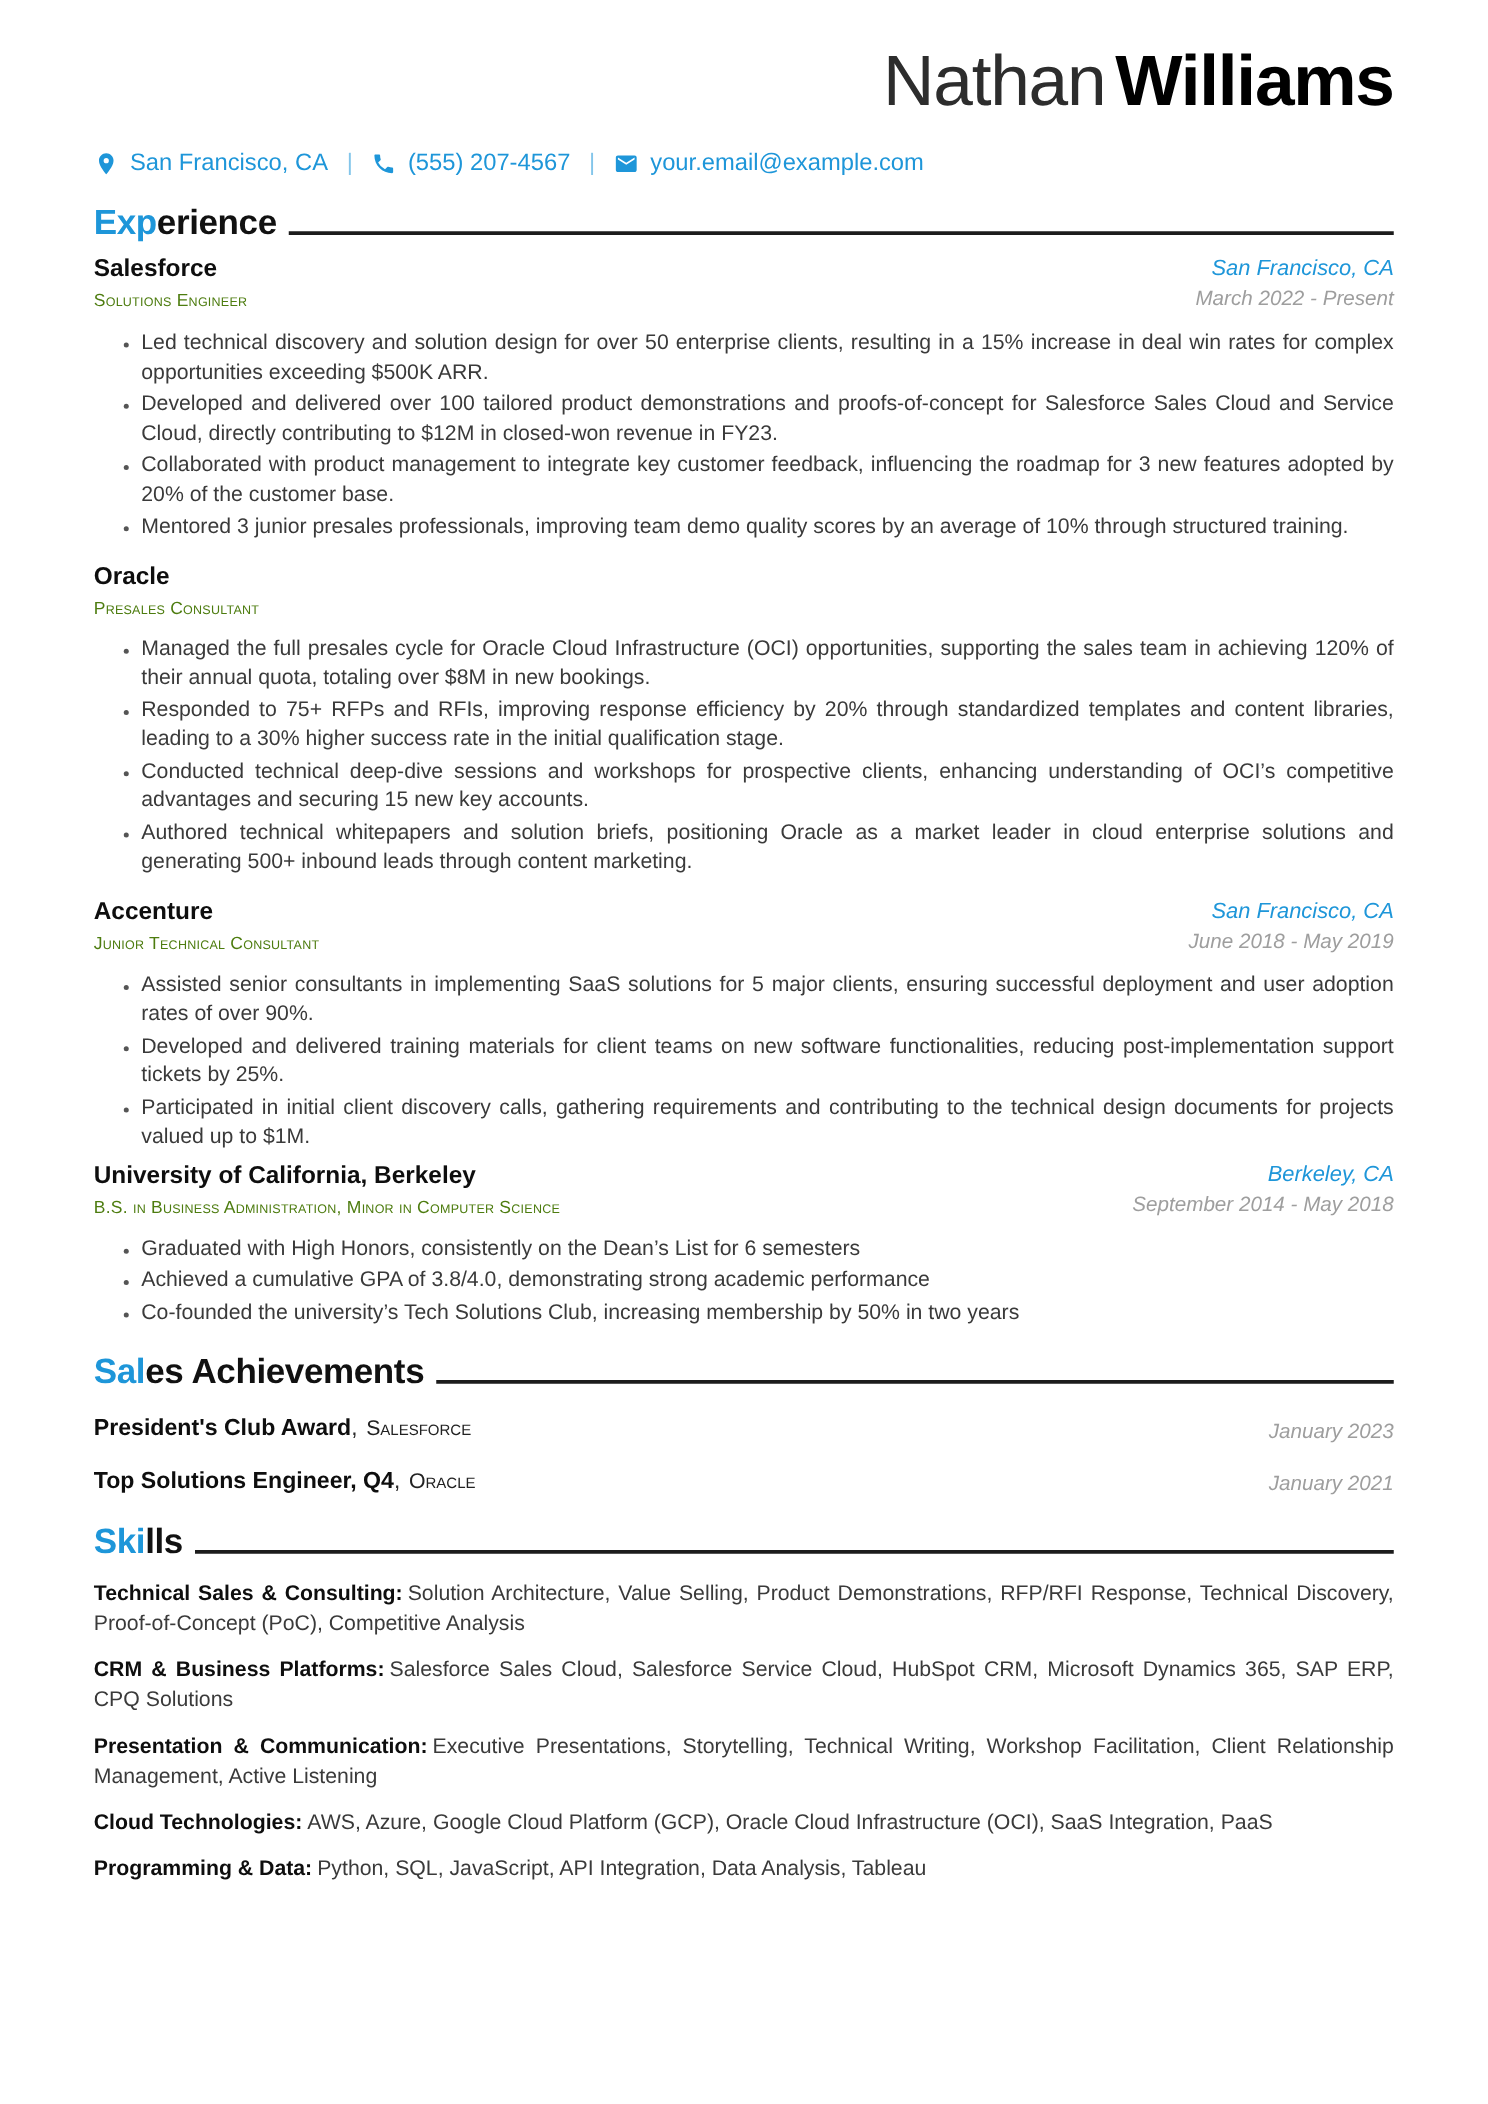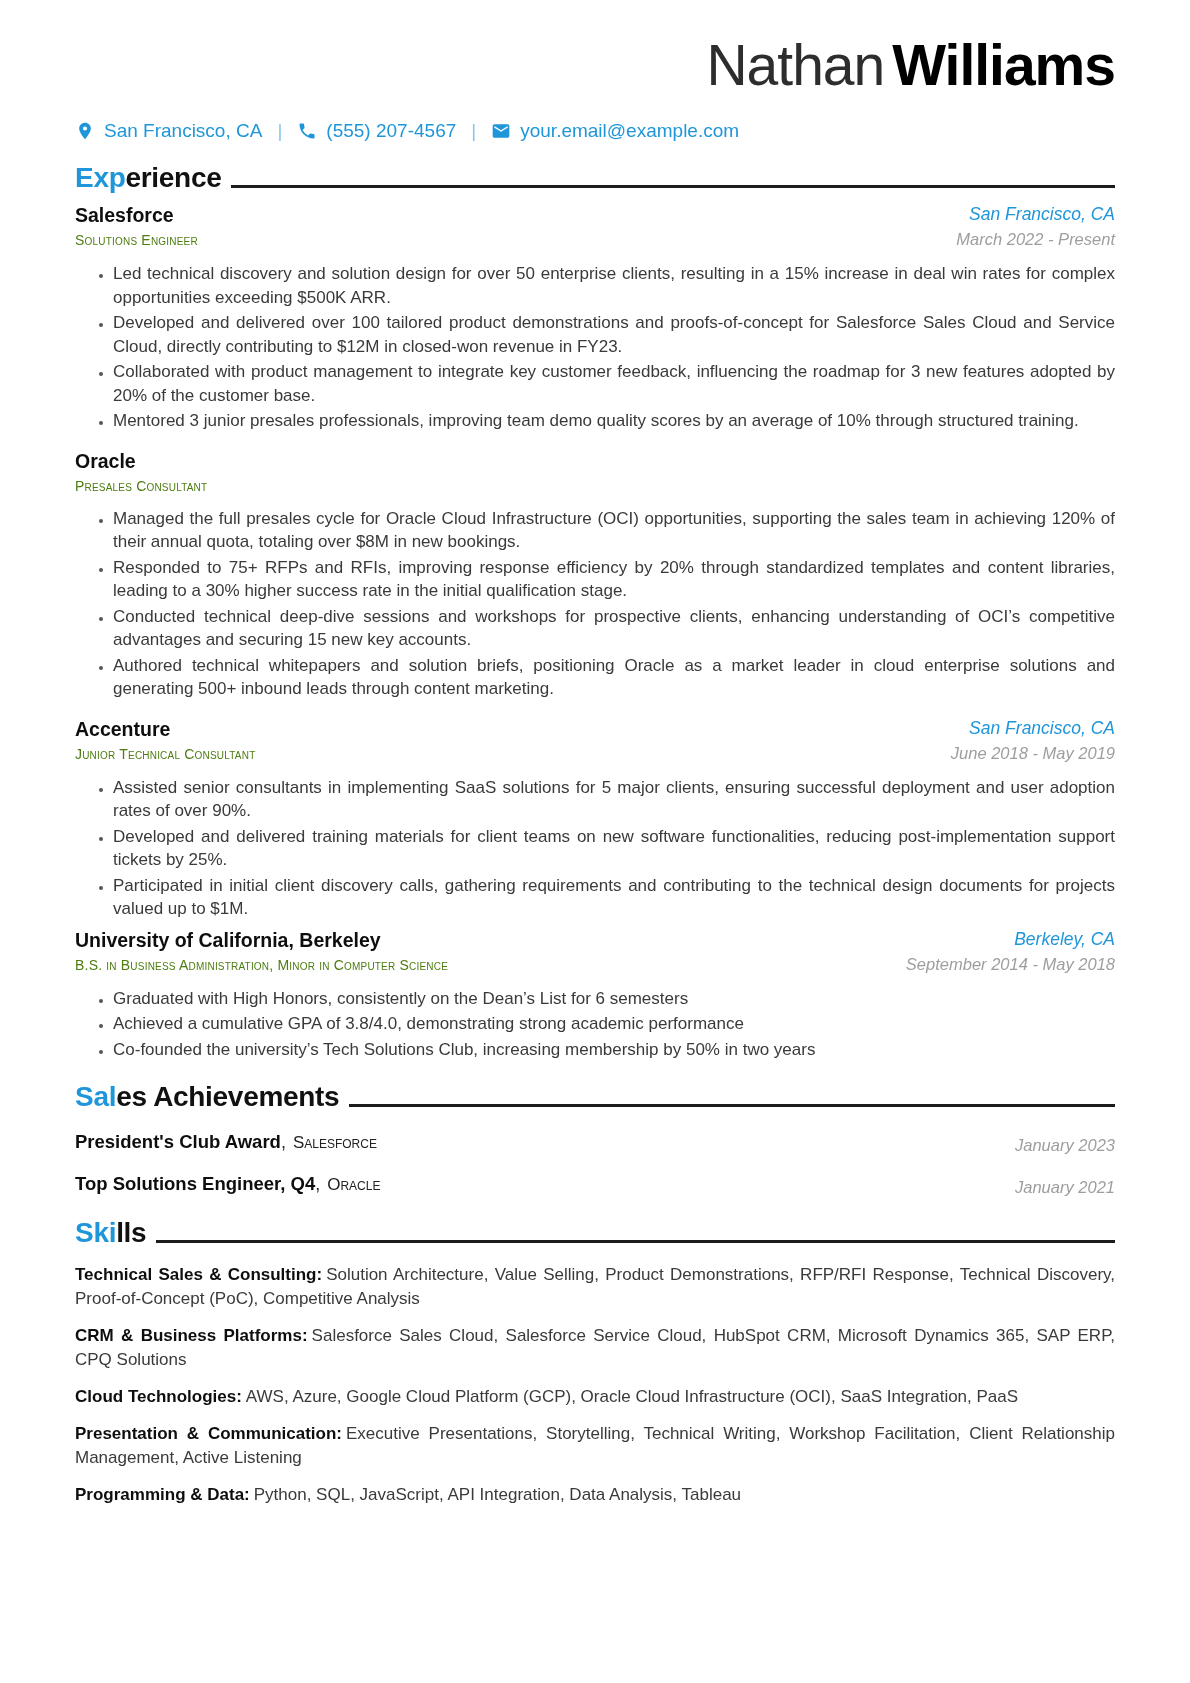--- a/index.html
+++ b/index.html
@@ -242,18 +242,18 @@
 
   <h2 class="section">
       <span class="hl">Ski</span>
       <span>lls</span>
       <span class="rule"></span>
     </h2>
 
   <div class="skills-block">
     <p class="skill-line"><span class="skill-label">Technical Sales &amp; Consulting:</span><span>Solution Architecture, Value Selling, Product Demonstrations, RFP/RFI Response, Technical Discovery, Proof-of-Concept (PoC), Competitive Analysis</span></p>
     <p class="skill-line"><span class="skill-label">CRM &amp; Business Platforms:</span><span>Salesforce Sales Cloud, Salesforce Service Cloud, HubSpot CRM, Microsoft Dynamics 365, SAP ERP, CPQ Solutions</span></p>
+    <p class="skill-line"><span class="skill-label">Presentation &amp; Communication:</span><span>Executive Presentations, Storytelling, Technical Writing, Workshop Facilitation, Client Relationship Management, Active Listening</span></p>
     <p class="skill-line"><span class="skill-label">Cloud Technologies:</span><span>AWS, Azure, Google Cloud Platform (GCP), Oracle Cloud Infrastructure (OCI), SaaS Integration, PaaS</span></p>
-    <p class="skill-line"><span class="skill-label">Presentation &amp; Communication:</span><span>Executive Presentations, Storytelling, Technical Writing, Workshop Facilitation, Client Relationship Management, Active Listening</span></p>
     <p class="skill-line"><span class="skill-label">Programming &amp; Data:</span><span>Python, SQL, JavaScript, API Integration, Data Analysis, Tableau</span></p>
   </div>
 
 </div>
 
 </body></html>

